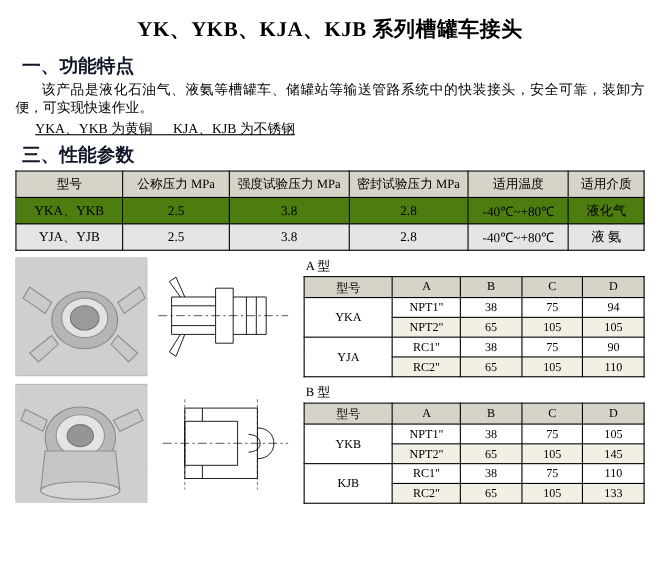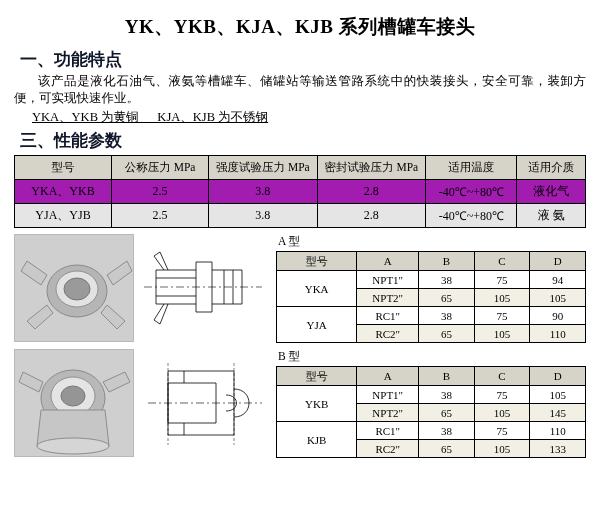--- a/index.html
+++ b/index.html
@@ -65,21 +65,21 @@
     text-align: center;
     font-size: 12px;
     height: 23px;
     padding: 0 2px;
     font-weight: normal;
   }
   .spec-table thead td {
     background: #d6d4c9;
     font-size: 11.5px;
   }
-  .row-a td { background: #a21caf; }
+  .row-a td { background: #4d7c0f; }
   .row-b td { background: #e5e5e5; }
   
   .dims-wrap {
     margin-top: 4px;
     position: relative;
   }
   .block {
     display: flex;
     flex-direction: row;
     align-items: flex-start;

